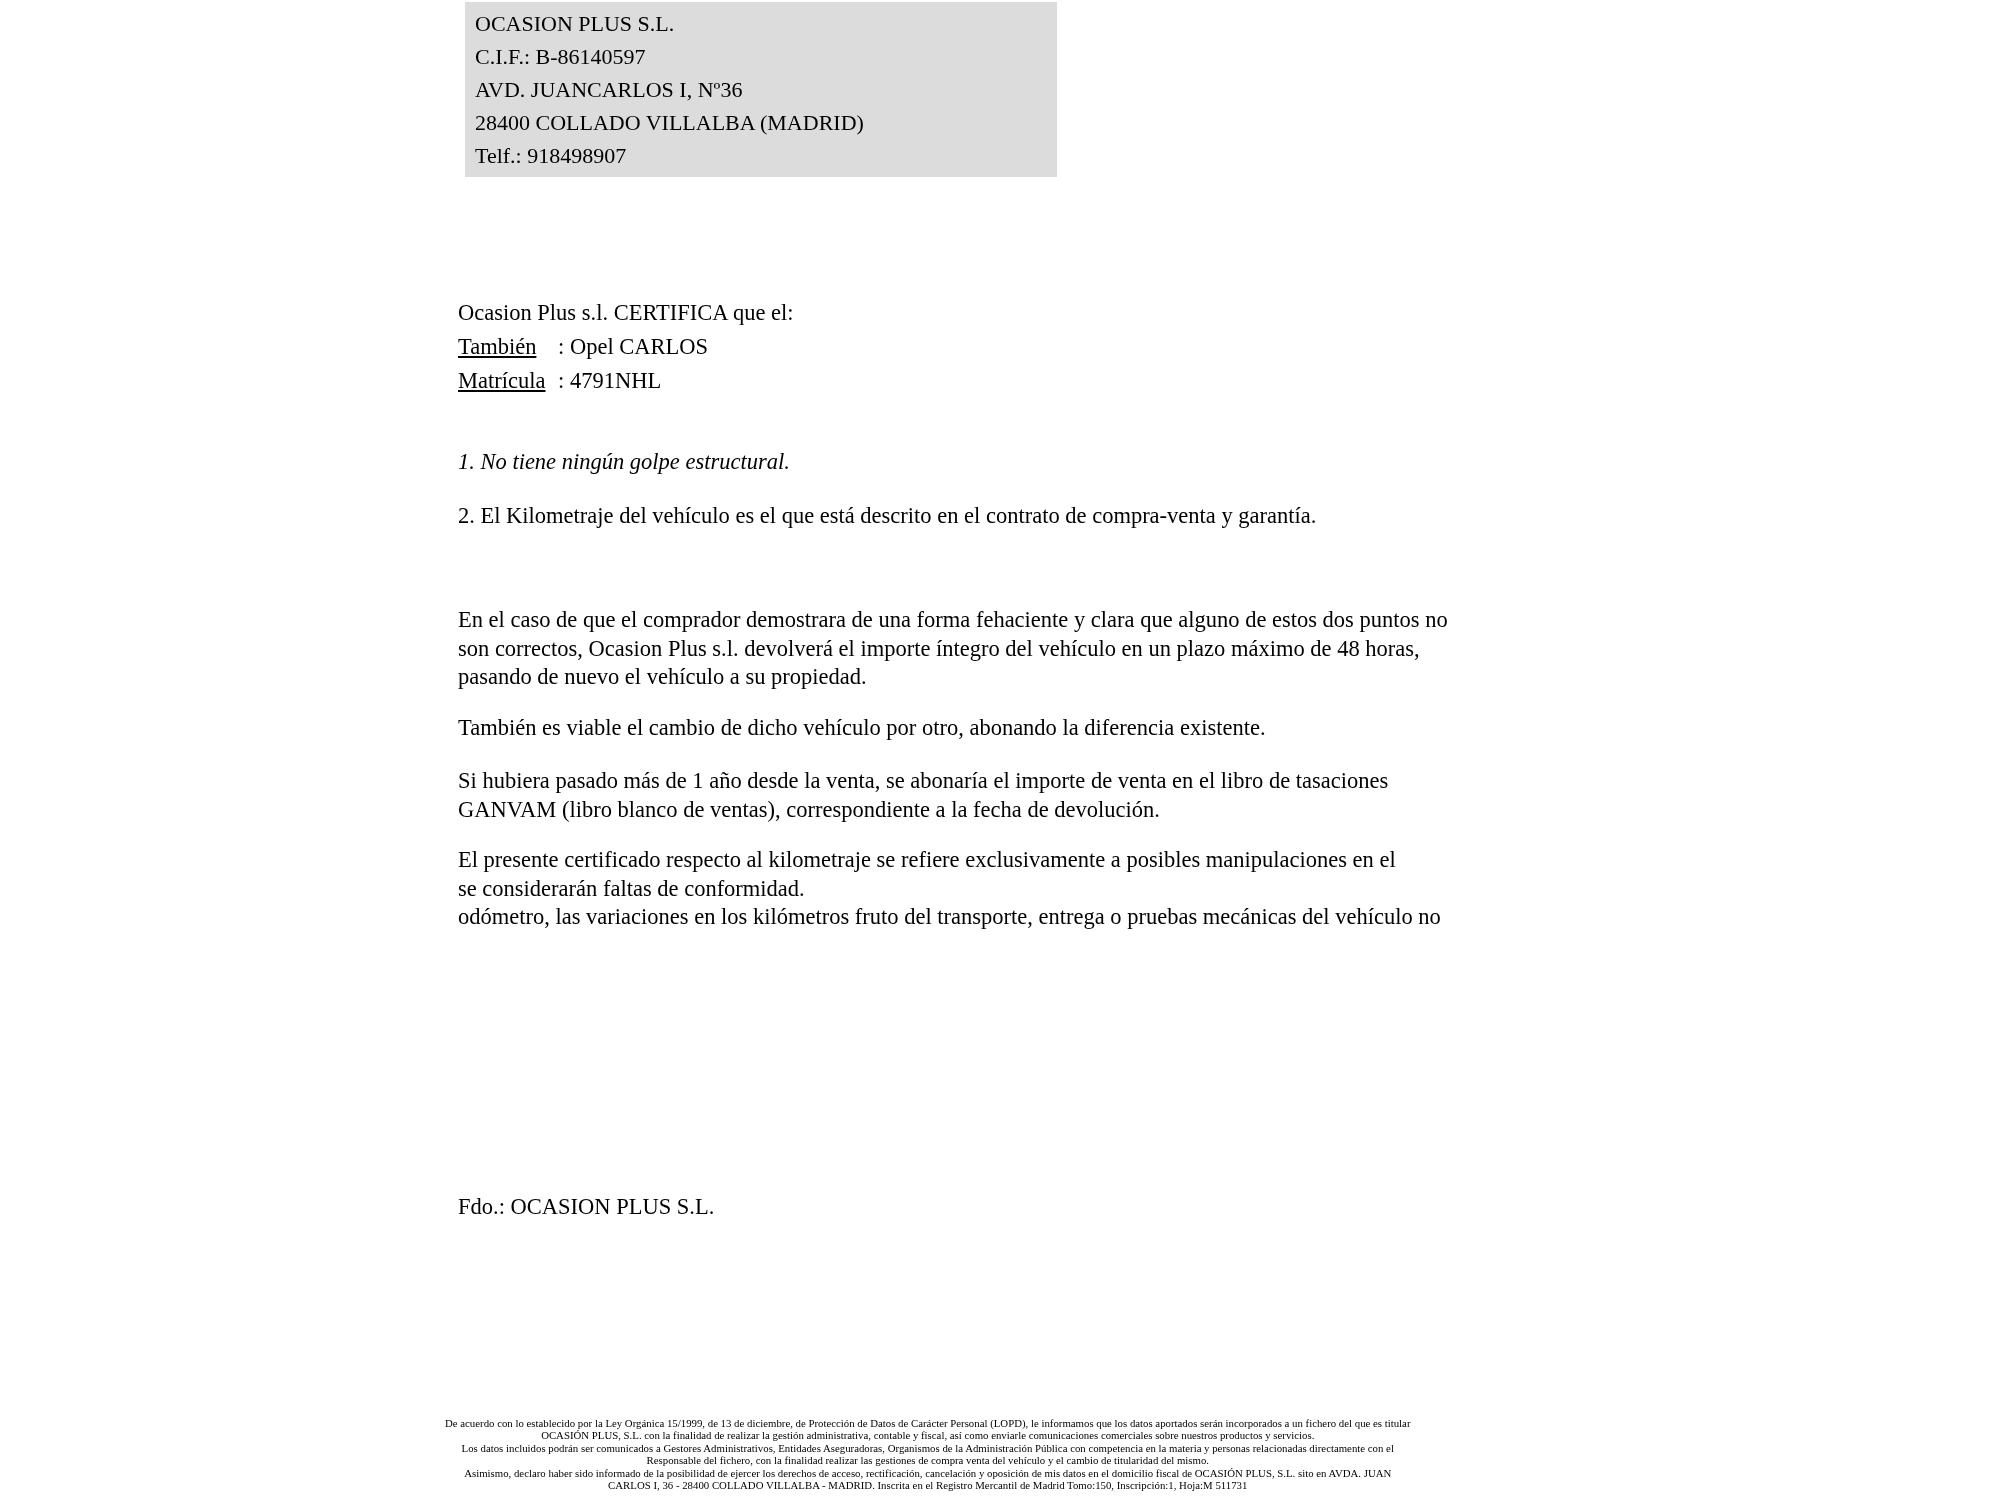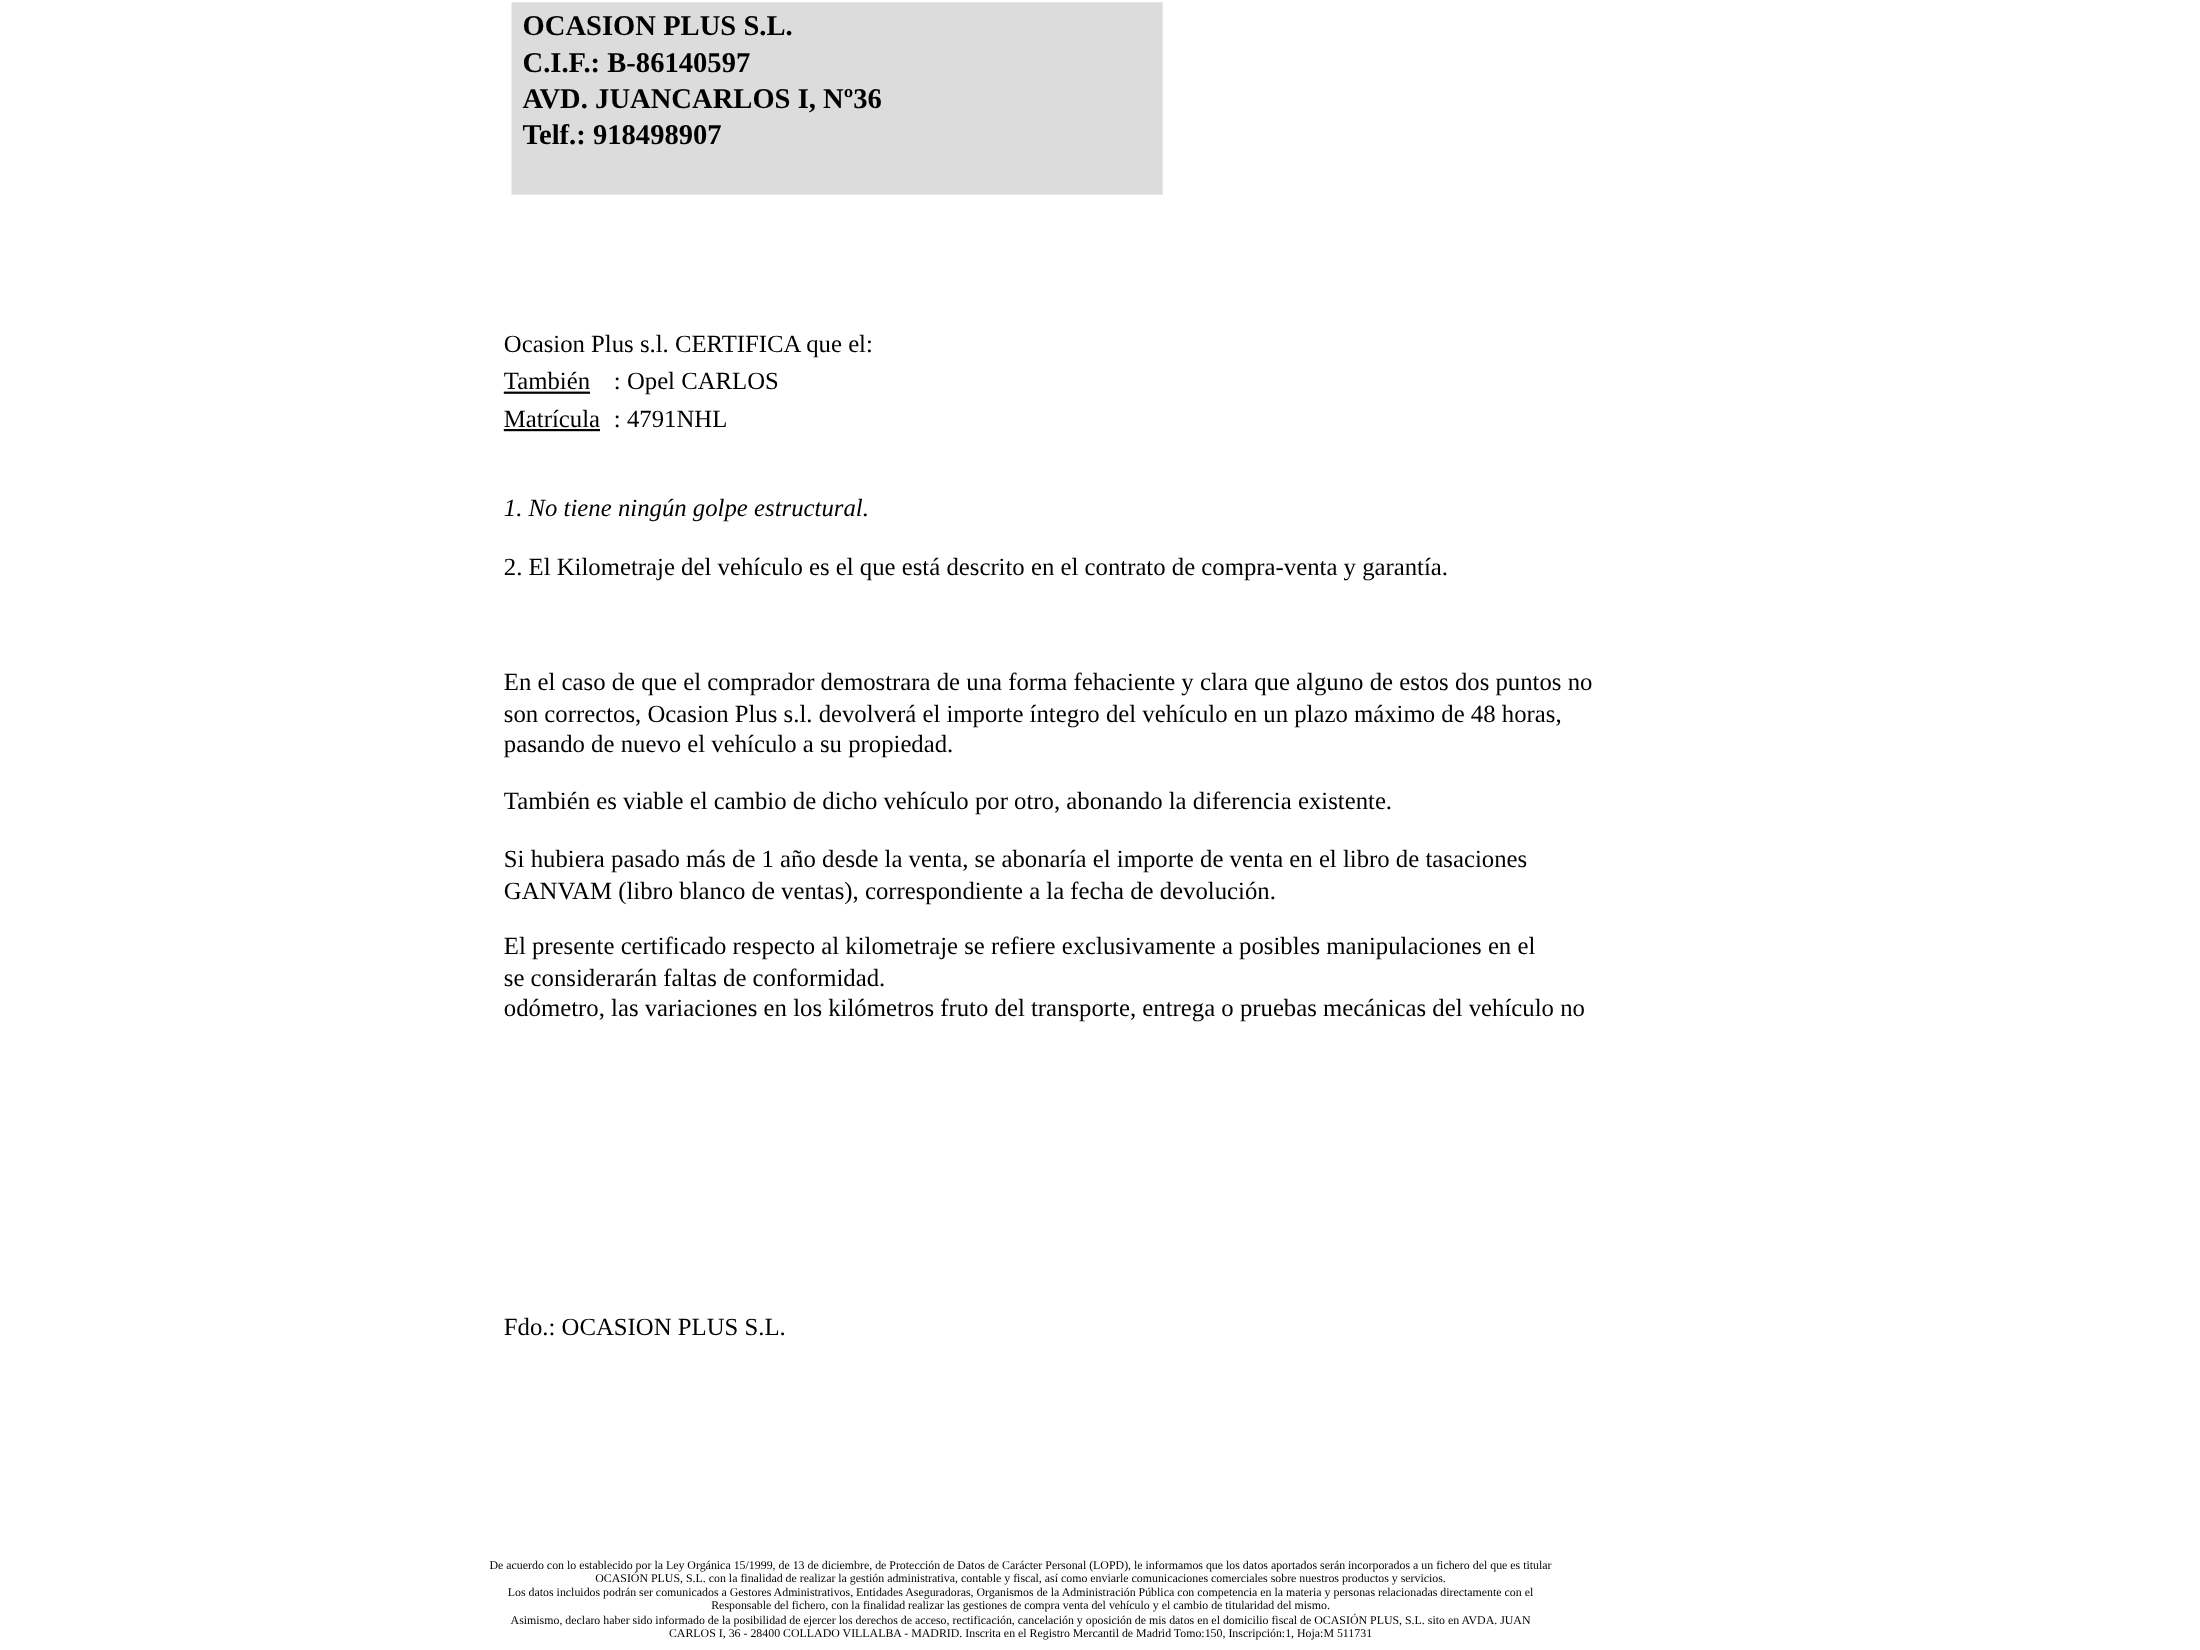--- a/index.html
+++ b/index.html
@@ -15,22 +15,22 @@
   .header-box {
     position: absolute;
     left: 465px;
     top: 2px;
     width: 592px;
     height: 175px;
     background: #dcdcdc;
     padding: 5px 10px;
   }
   .header-box .hline {
-    font-weight: bold;
-    font-size: 26px;
+    font-weight: normal;
+    font-size: 22px;
     line-height: 33px;
     white-space: nowrap;
   }
   .date-line {
     position: absolute;
     left: 945px;
     top: 232px;
     font-size: 23px;
     white-space: nowrap;
   }
@@ -73,20 +73,21 @@
 </style>
 </head>
 <body>
 
 <div class="page">
 
   <div class="header-box">
     <div class="hline">OCASION PLUS S.L.</div>
     <div class="hline">C.I.F.: B-86140597</div>
     <div class="hline">AVD. JUANCARLOS I, Nº36</div>
+    <div class="hline">28400 COLLADO VILLALBA (MADRID)</div>
     <div class="hline">Telf.: 918498907</div>
   </div>
 
 
   <div class="cert-block">
     <div class="cert-intro">Ocasion Plus s.l. CERTIFICA que el:</div>
     <div class="cert-field">
       <span class="field-label">También</span><span>:</span>
       <span>Opel CARLOS</span>
     </div>

